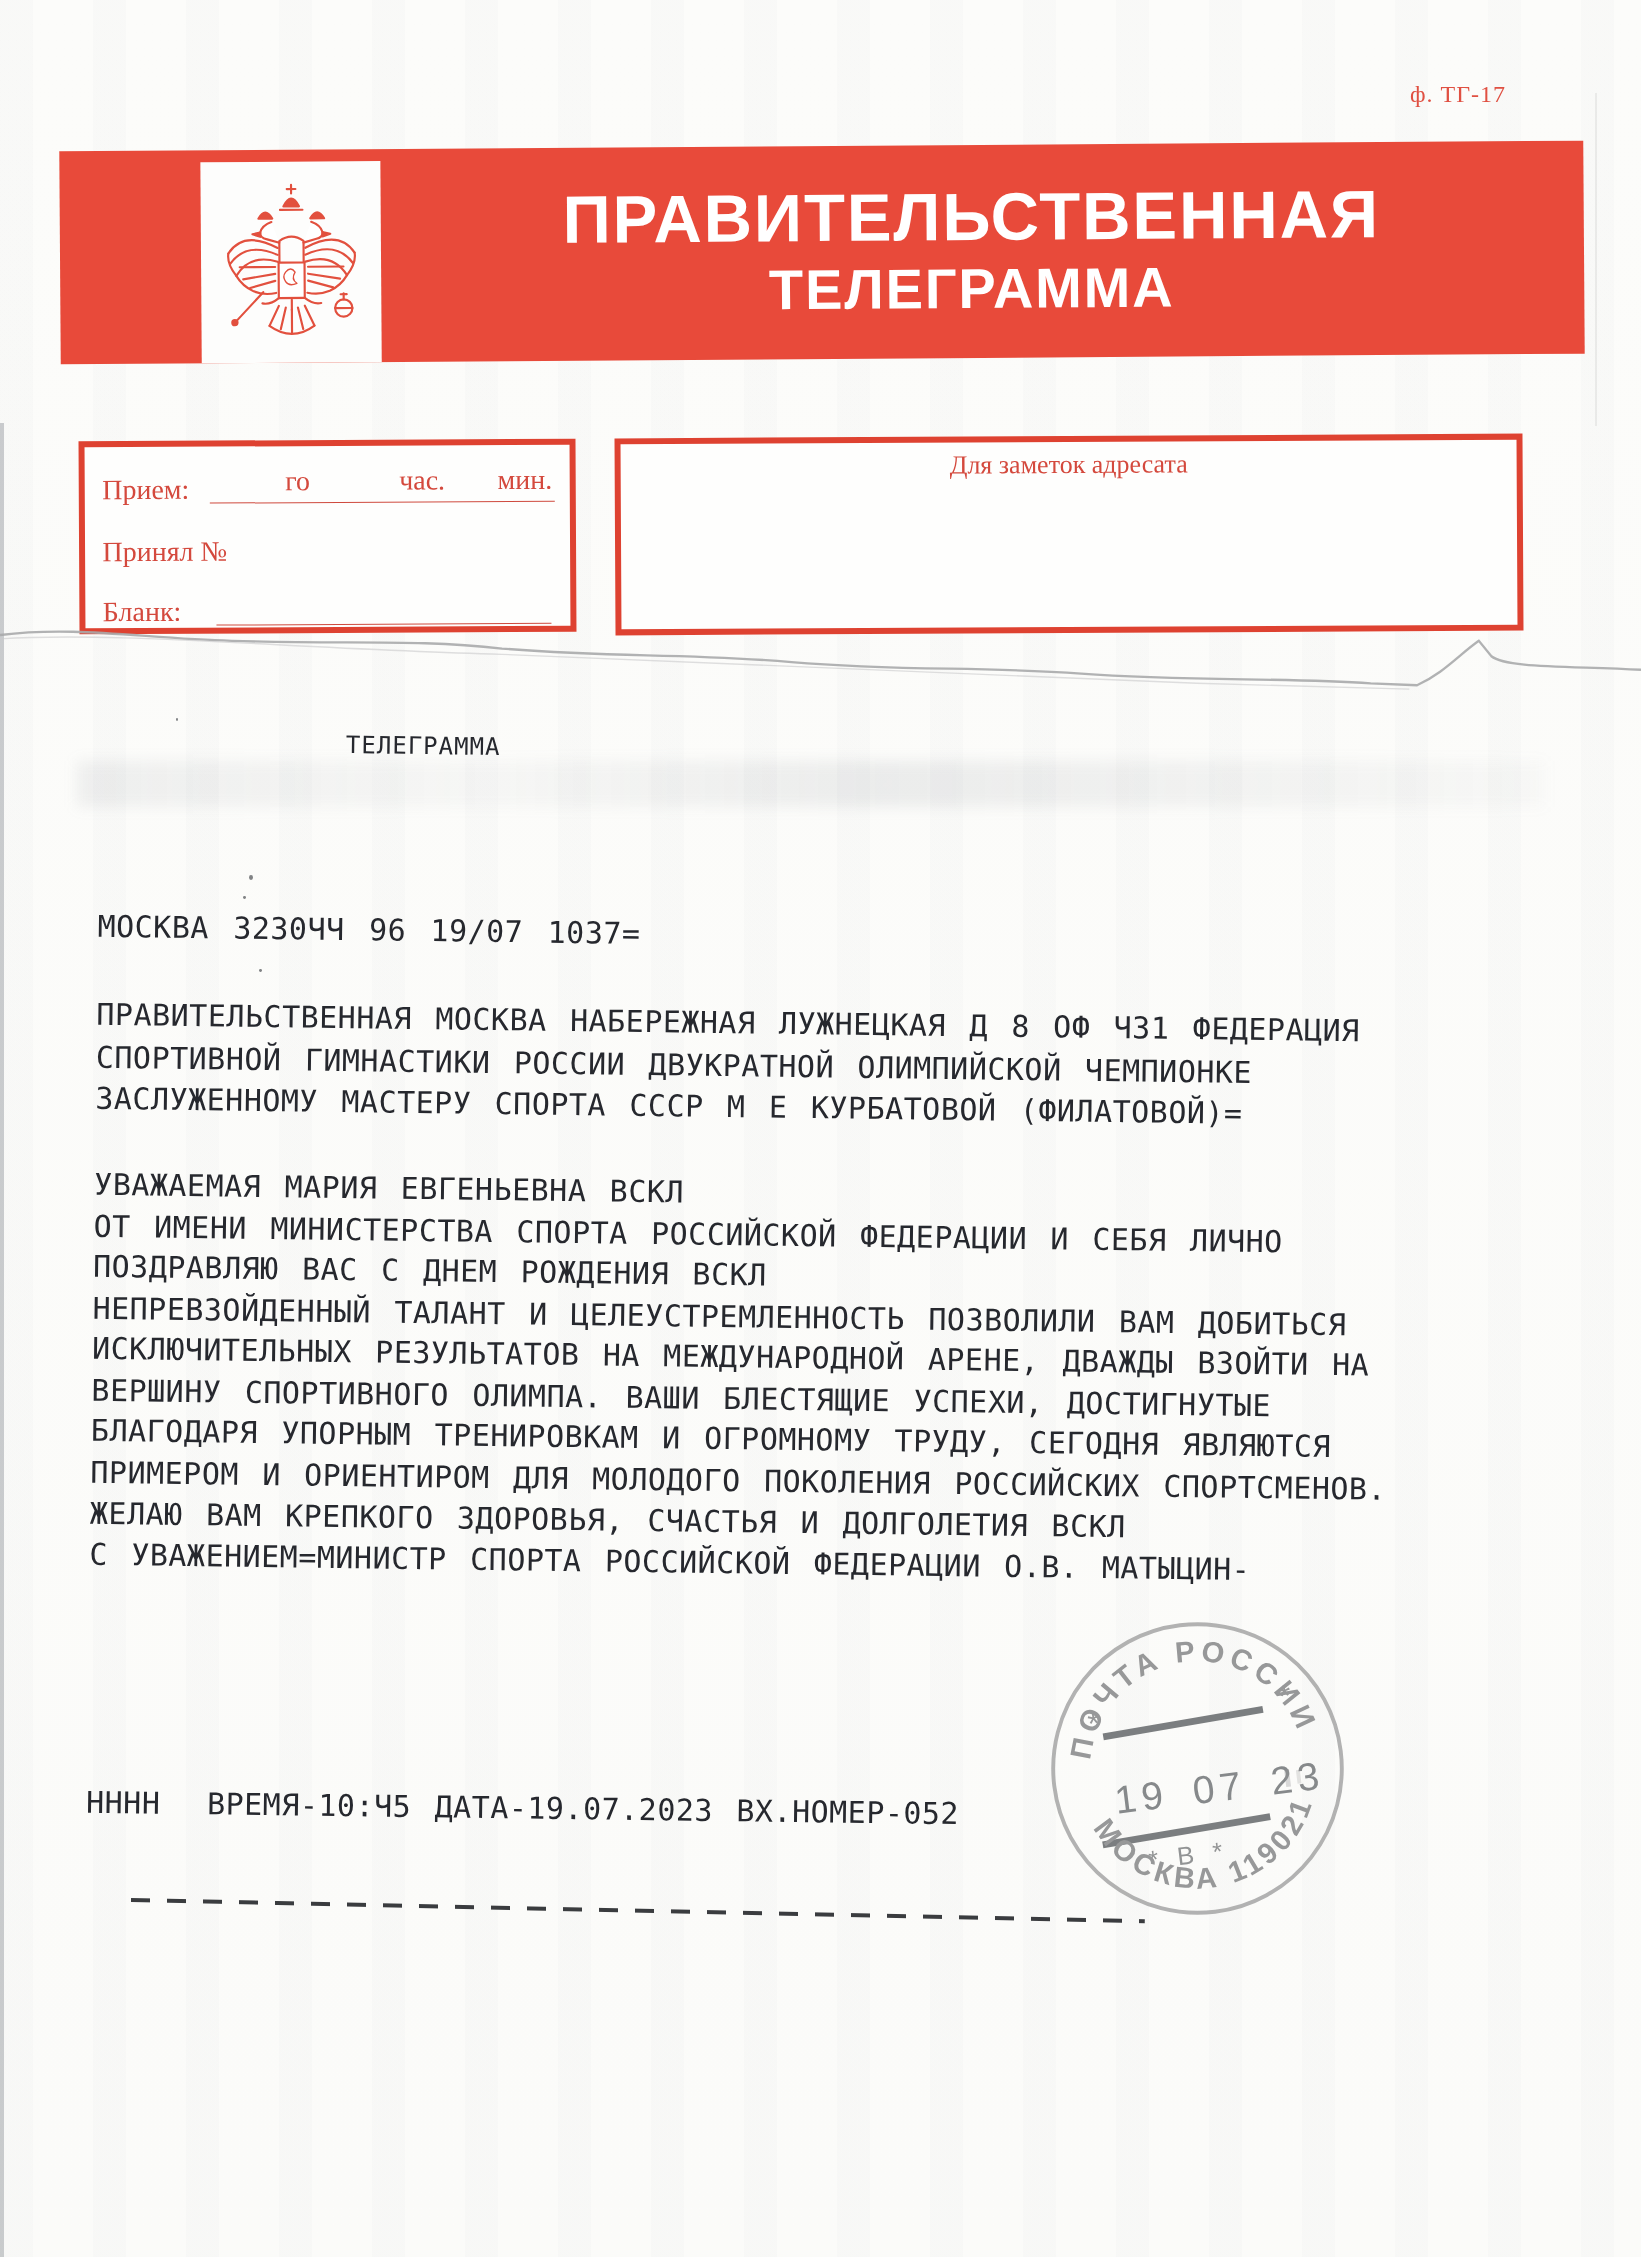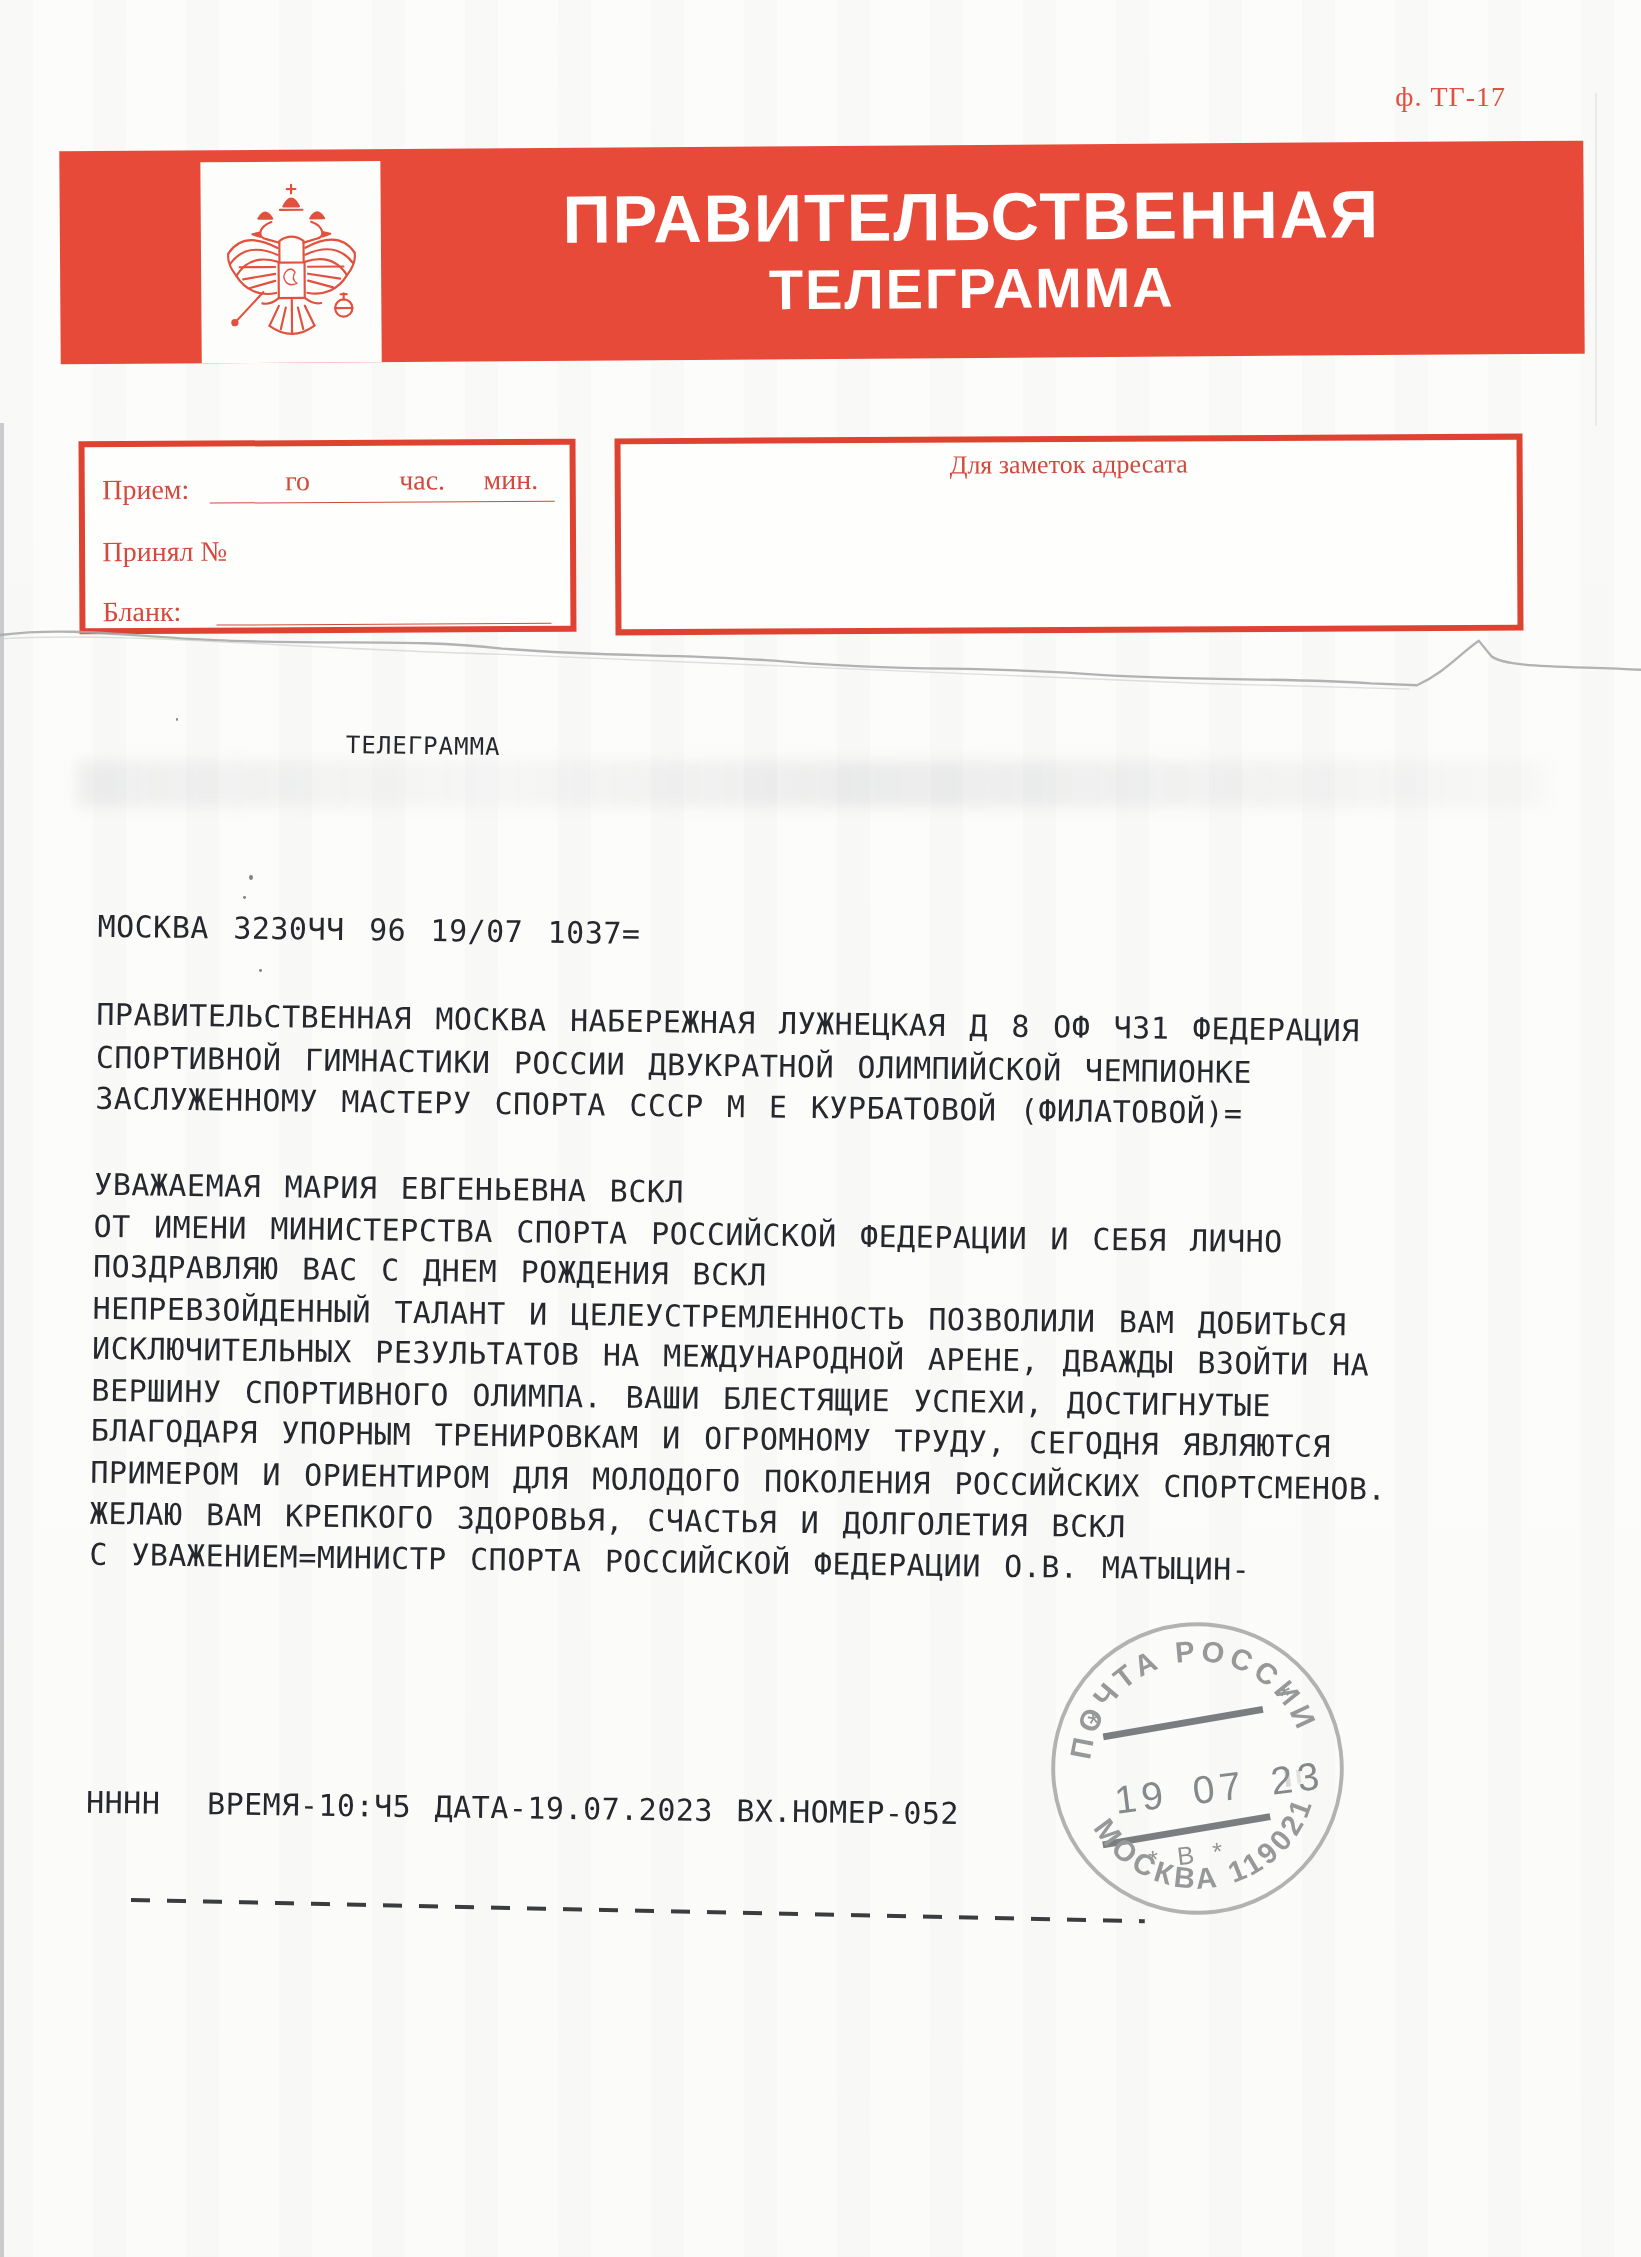--- a/index.html
+++ b/index.html
@@ -6,21 +6,21 @@
   html,body { background:#e9e9e7; }
   .page {
     position:relative; width:1641px; height:2257px; margin:0 auto;
     background:
       repeating-linear-gradient(90deg, rgba(185,190,198,0.05) 0 33px, rgba(255,255,255,0) 33px 93px),
       linear-gradient(#fcfcfa,#fbfbf9);
     overflow:hidden;
     font-family:"Liberation Serif", serif;
   }
   
-  .form-code { position:absolute; top:81px; right:135px; font-size:28px; color:#e05042; letter-spacing:1px; }
+  .form-code { position:absolute; top:81px; right:135px; font-size:24px; color:#e05042; letter-spacing:1px; }
   
   .banner {
     position:absolute; left:60px; top:146px; width:1524px; height:213px;
     background:#e84a3a; transform:rotate(-0.4deg);
   }
   .emblem-box {
     position:absolute; left:141px; top:11.6px; width:180px; height:201px;
     background:#fdfdfc; display:flex; align-items:center; justify-content:center;
   }
   .banner-titles {
@@ -135,21 +135,21 @@
       <div class="banner-line2">ТЕЛЕГРАММА</div>
     </div>
   </div>
 
   <div class="redbox reception-box">
     <div class="frow" style="top:19.3px;">
       <span class="lbl">Прием:</span>
       <div class="uline" style="left:108px; right:1.9px;"></div>
       <span class="word" style="left:183px;text-align:center;">го</span>
       <span class="word" style="left:297px;">час.</span>
-      <span class="word" style="right:18px;">мин.</span>
+      <span class="word" style="right:4px;">мин.</span>
     </div>
     <div class="frow" style="top:81px;">
       <span class="lbl">Принял №</span>
     </div>
     <div class="frow" style="top:141px;">
       <span class="lbl">Бланк:</span>
       <div class="uline" style="left:114px; right:5.8px;"></div>
     </div>
   </div>
 

